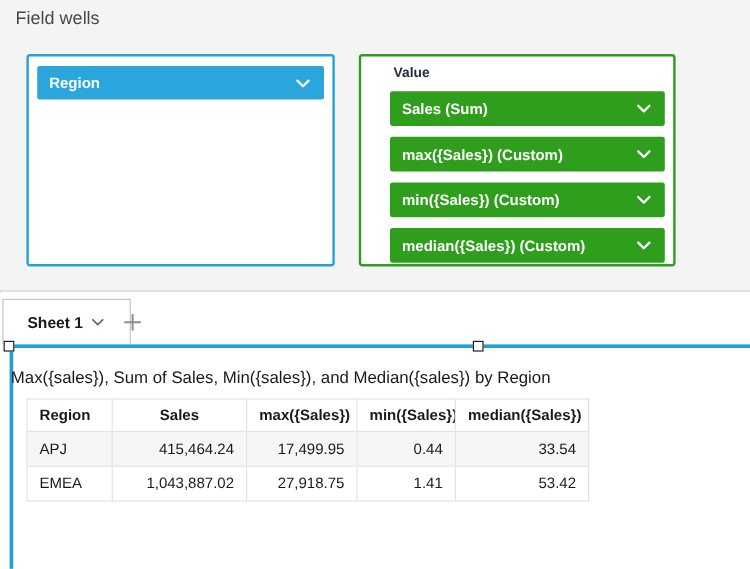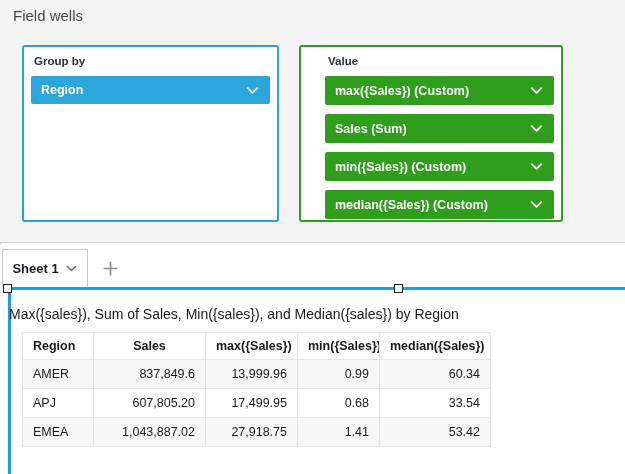--- a/index.html
+++ b/index.html
@@ -31,21 +31,21 @@
     justify-content:space-between; padding:0 10px; box-sizing:border-box;
     color:#ffffff; font-size:12.5px; font-weight:600; margin-bottom:9px; cursor:pointer;
   }
   .pill-blue  { background:#2aa6dc; height:28px; }
   .pill-green { background:#2f9e1d; }
   .pill .chev { flex:0 0 auto; margin-left:8px; display:flex; }
 
   
   .tab-bar { position:absolute; left:0; top:244px; width:625px; height:43px; background:#ffffff; }
   .sheet-tab {
-    position:absolute; left:2px; top:5px; width:86px; height:38px;
+    position:absolute; left:2px; top:5px; width:107px; height:38px;
     background:#ffffff; border:1px solid #c6c6c6; border-bottom:none; box-sizing:border-box;
     display:flex; align-items:center; justify-content:center; gap:6px; cursor:pointer;
   }
   .sheet-tab-label { font-size:13px; font-weight:700; color:#16191f; }
   .add-sheet {
     position:absolute; left:96px; top:10px; width:28px; height:28px;
     display:flex; align-items:center; justify-content:center; cursor:pointer; background:transparent; border:none;
   }
 
   
@@ -76,46 +76,45 @@
 </style>
 </head>
 <body>
 
 <div class="page-left-edge"></div>
 
 <div class="fw-panel">
   <div class="fw-title">Field wells</div>
 
   <div class="well-box well-groupby">
-    <div class="well-label">Group by</div>
     <div>
         <div class="pill pill-blue">
         <span>Region</span>
         <span class="chev">
           <svg width="15" height="15" viewBox="0 0 16 16">
               <path d="M3 5.5 L8 10.5 L13 5.5" fill="none" stroke="#ffffff" stroke-width="2" stroke-linecap="round" stroke-linejoin="round"></path>
             </svg>
         </span>
       </div>
       </div>
   </div>
 
   <div class="well-box well-value">
     <div class="well-label">Value</div>
     <div>
         <div class="pill pill-green">
-        <span>max({Sales}) (Custom)</span>
+        <span>Sales (Sum)</span>
         <span class="chev">
           <svg width="15" height="15" viewBox="0 0 16 16">
               <path d="M3 5.5 L8 10.5 L13 5.5" fill="none" stroke="#ffffff" stroke-width="2" stroke-linecap="round" stroke-linejoin="round"></path>
             </svg>
         </span>
       </div>
         <div class="pill pill-green">
-        <span>Sales (Sum)</span>
+        <span>max({Sales}) (Custom)</span>
         <span class="chev">
           <svg width="15" height="15" viewBox="0 0 16 16">
               <path d="M3 5.5 L8 10.5 L13 5.5" fill="none" stroke="#ffffff" stroke-width="2" stroke-linecap="round" stroke-linejoin="round"></path>
             </svg>
         </span>
       </div>
         <div class="pill pill-green">
         <span>min({Sales}) (Custom)</span>
         <span class="chev">
           <svg width="15" height="15" viewBox="0 0 16 16">
@@ -173,31 +172,24 @@
       <tr>
           <th>Region</th>
           <th>Sales</th>
           <th>max({Sales})</th>
           <th>min({Sales})</th>
           <th>median({Sales})</th>
         </tr>
     </thead>
     <tbody>
         <tr>
-        <td>AMER</td>
-        <td>837,849.6</td>
-        <td>13,999.96</td>
-        <td>0.99</td>
-        <td>60.34</td>
-      </tr>
-        <tr>
         <td>APJ</td>
-        <td>607,805.20</td>
+        <td>415,464.24</td>
         <td>17,499.95</td>
-        <td>0.68</td>
+        <td>0.44</td>
         <td>33.54</td>
       </tr>
         <tr>
         <td>EMEA</td>
         <td>1,043,887.02</td>
         <td>27,918.75</td>
         <td>1.41</td>
         <td>53.42</td>
       </tr>
       </tbody>

